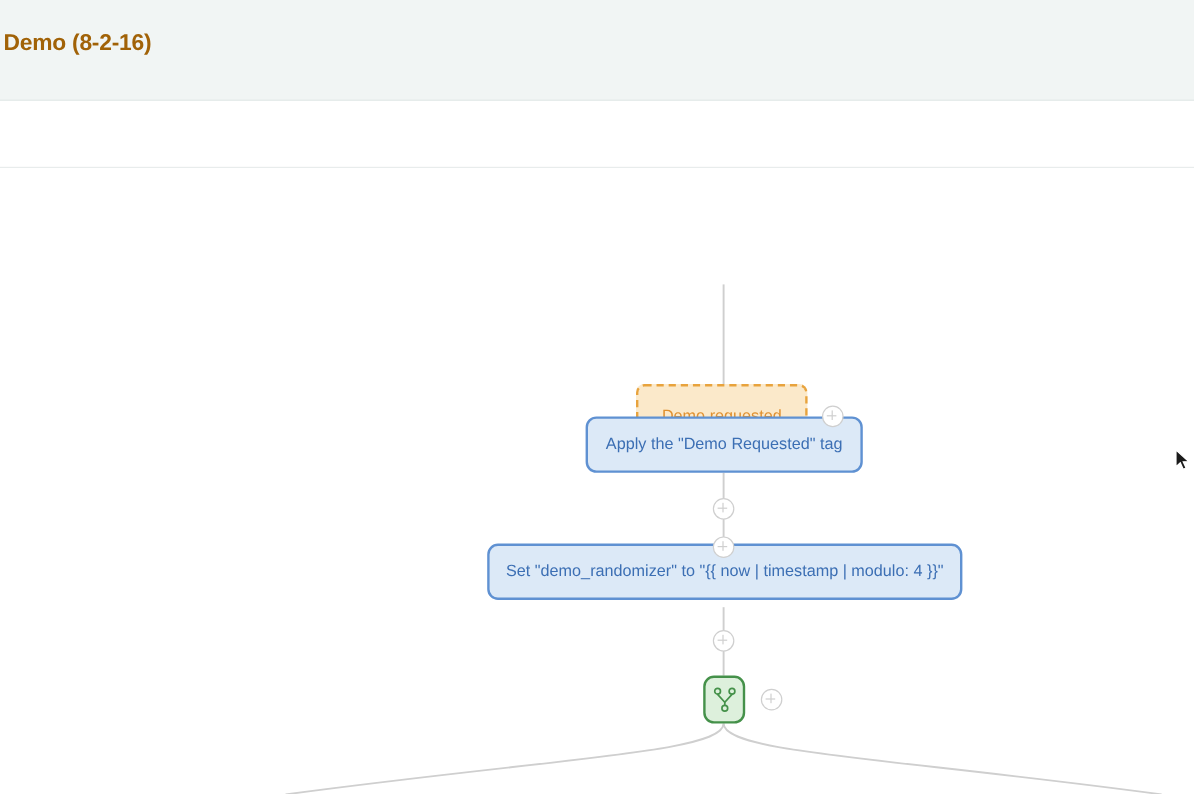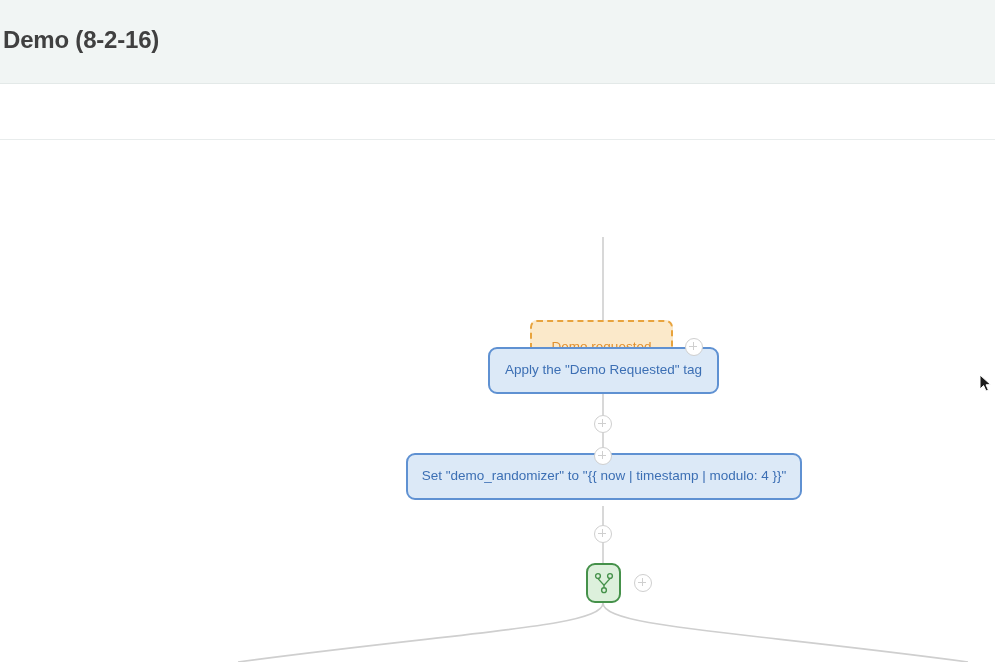--- a/index.html
+++ b/index.html
@@ -27,23 +27,23 @@
     left: 0; top: 0;
     width: 995px;
     height: 84px;
     background: #f1f5f4;
     border-bottom: 1px solid #e3e9e8;
   }
   .page-title {
     position: absolute;
     left: 3px;
     top: 26px;
-    font-size: 24px;
+    font-size: 19px;
     font-weight: bold;
-    color: #404040;
+    color: #a16207;
     letter-spacing: -0.2px;
     white-space: nowrap;
   }
 
   
   .toolbar-strip {
     position: absolute;
     left: 0; top: 85px;
     width: 995px;
     height: 55px;

